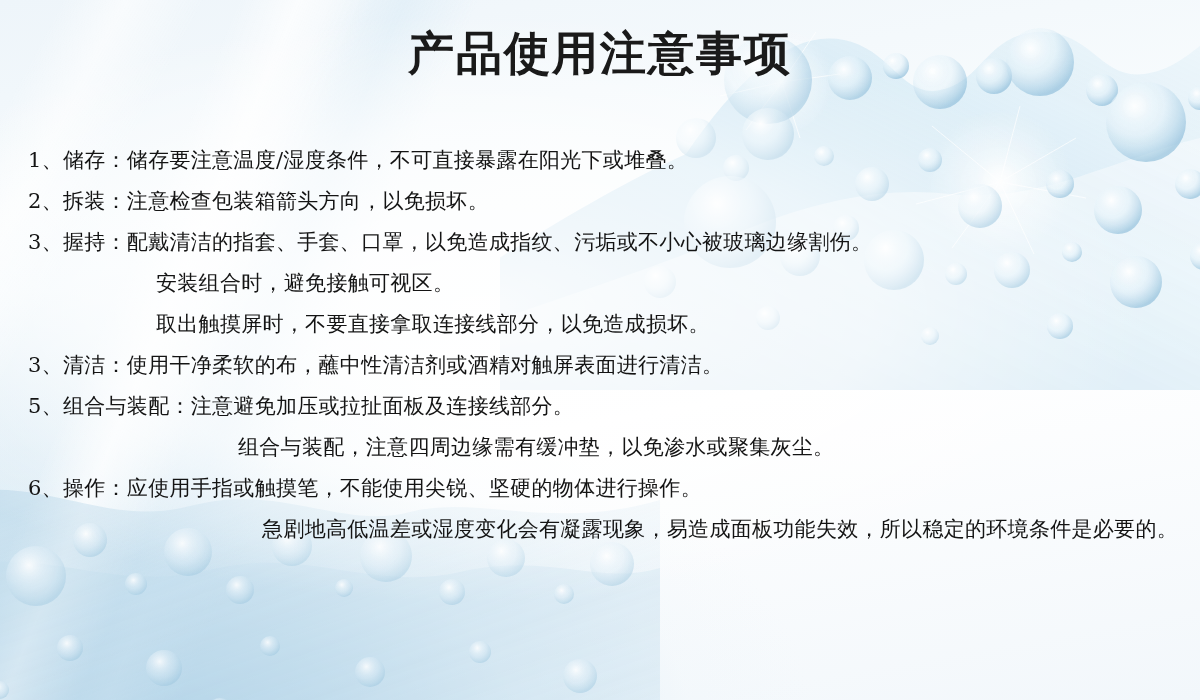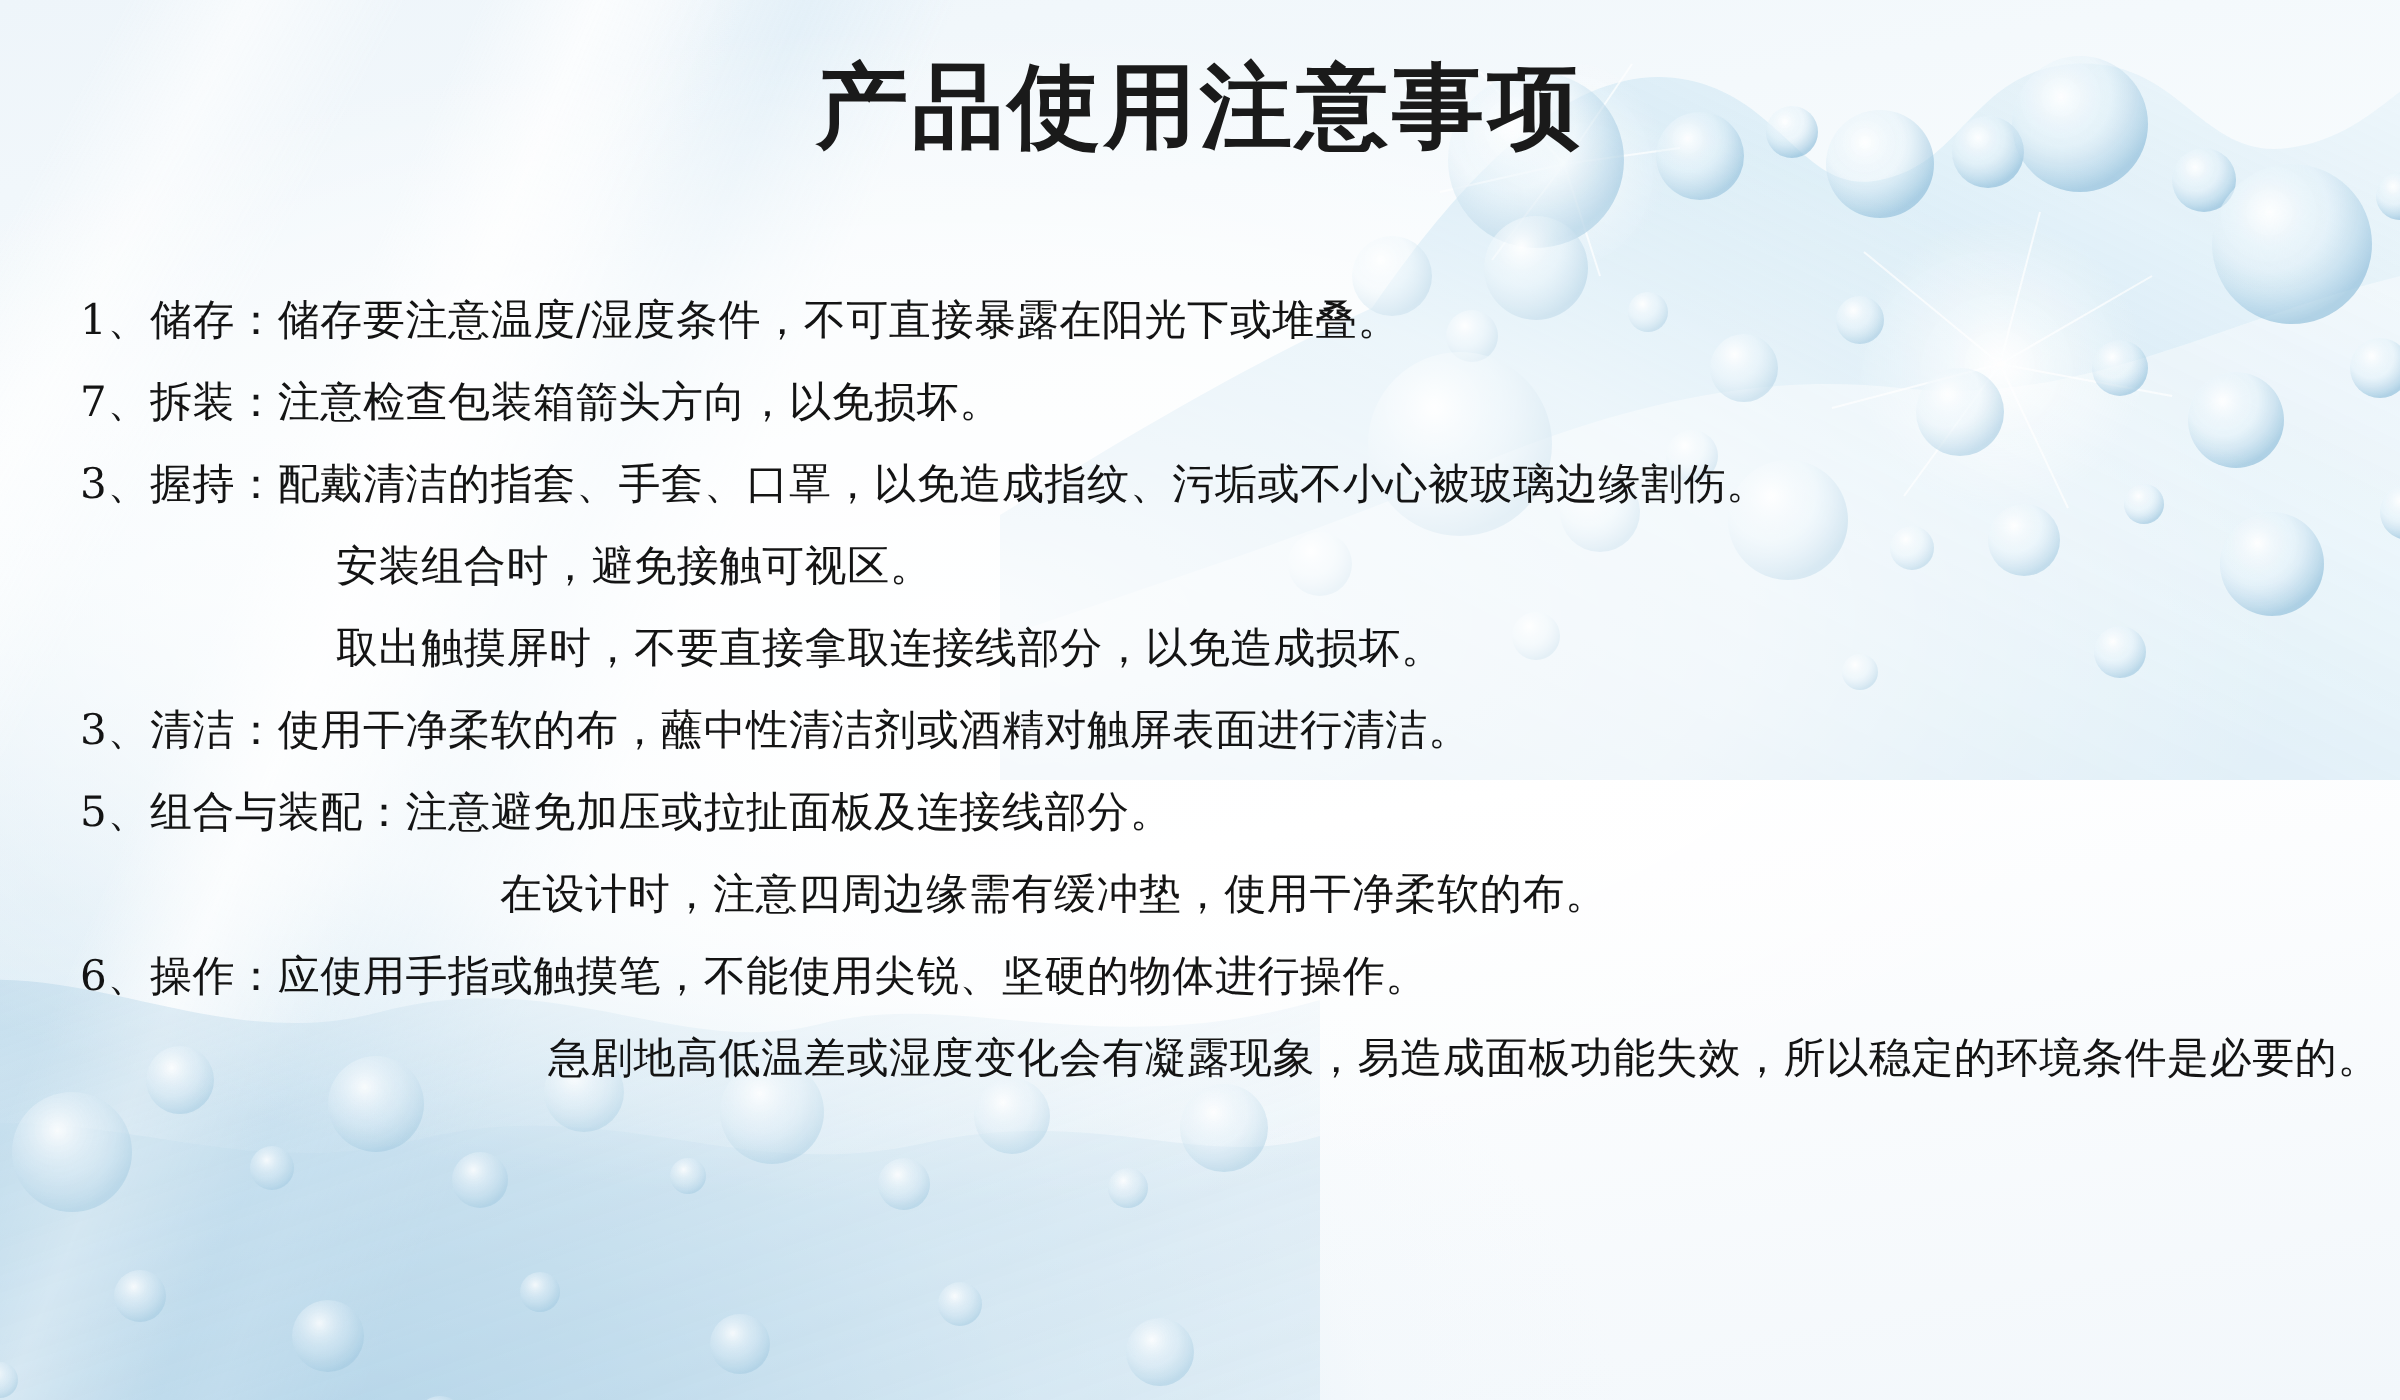--- a/index.html
+++ b/index.html
@@ -111,21 +111,21 @@
     font-size: 46px;
     line-height: 1.18;
     font-weight: 700;
     letter-spacing: 2px;
     color: #1a1a1a;
   }
 
   .body-list {
     position: absolute;
     top: 140px;
-    left: 40px;
+    left: 28px;
     width: 1150px;
   }
 
   .line {
     font-family: "DejaVu Serif", "Liberation Serif", serif;
     font-size: 21px;
     line-height: 41px;
     color: #141414;
     white-space: nowrap;
     letter-spacing: .3px;
@@ -262,25 +262,25 @@
   </div>
 
   <div class="bg-layer bg-wash"></div>
 
   <div id="content">
 
     <div class="slide-title">产品使用注意事项</div>
 
     <div class="body-list">
       <div class="line lvl-0">1、储存：储存要注意温度/湿度条件，不可直接暴露在阳光下或堆叠。</div>
-      <div class="line lvl-0">7、拆装：注意检查包装箱箭头方向，以免损坏。</div>
+      <div class="line lvl-0">2、拆装：注意检查包装箱箭头方向，以免损坏。</div>
       <div class="line lvl-0">3、握持：配戴清洁的指套、手套、口罩，以免造成指纹、污垢或不小心被玻璃边缘割伤。</div>
       <div class="line lvl-1">安装组合时，避免接触可视区。</div>
       <div class="line lvl-1">取出触摸屏时，不要直接拿取连接线部分，以免造成损坏。</div>
       <div class="line lvl-0">3、清洁：使用干净柔软的布，蘸中性清洁剂或酒精对触屏表面进行清洁。</div>
       <div class="line lvl-0">5、组合与装配：注意避免加压或拉扯面板及连接线部分。</div>
-      <div class="line lvl-3">在设计时，注意四周边缘需有缓冲垫，使用干净柔软的布。</div>
+      <div class="line lvl-3">组合与装配，注意四周边缘需有缓冲垫，以免渗水或聚集灰尘。</div>
       <div class="line lvl-0">6、操作：应使用手指或触摸笔，不能使用尖锐、坚硬的物体进行操作。</div>
       <div class="line lvl-2">急剧地高低温差或湿度变化会有凝露现象，易造成面板功能失效，所以稳定的环境条件是必要的。</div>
     </div>
 
   </div>
 </div>
 
 </body></html>

